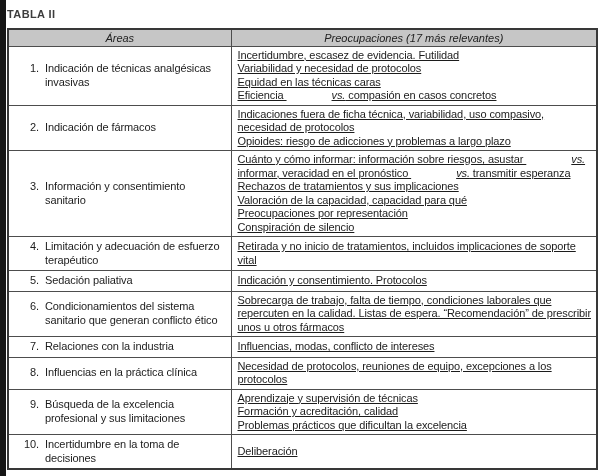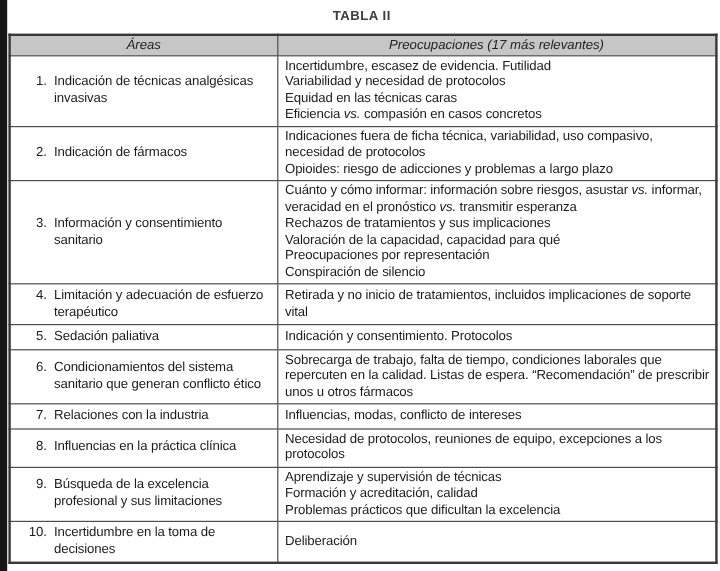--- a/index.html
+++ b/index.html
@@ -23,21 +23,21 @@
   .scan-edge {
     position: absolute; left: 0; top: 0;
     width: 6px; height: 476px;
     background: var(--scan-edge);
   }
   .page {
     position: absolute; left: 7px; top: 0;
     width: 589px;
   }
   .title-block {
-    text-align: center;
+    text-align: left;
     font-weight: bold;
     margin-top: 8px;
     line-height: 13px;
   }
   .title-label {
     font-size: 11px;
     color: var(--title-col);
     letter-spacing: 0.4px;
     margin-bottom: 1px;
   }
@@ -67,30 +67,30 @@
     height: 17px;
     padding: 1px 4px;
   }
   td {
     font-size: 11px;
     line-height: 13.5px;
     vertical-align: middle;
     letter-spacing: -0.1px;
   }
   td.area-cell { padding: 3px 4px 3px 10px; }
-  td.concerns-cell { padding: 2px 5px 2px 6px; }
+  td.concerns-cell { padding: 2px 5px 2px 6px; text-decoration: underline; }
   .area-flex { display: flex; align-items: flex-start; }
   .area-num {
     flex: none;
     width: 20px;
     text-align: right;
     margin-right: 6px;
   }
   .area-text { flex: 1; }
-  .concern-line i { font-style: italic; }
+  .concern-line i { font-style: italic; margin-left: 45px; }
 </style>
 </head>
 <body>
 
 <div class="scan-edge"></div>
 
 <div class="page">
   <div class="title-block">
     <div class="title-label">TABLA II</div>
   </div>

